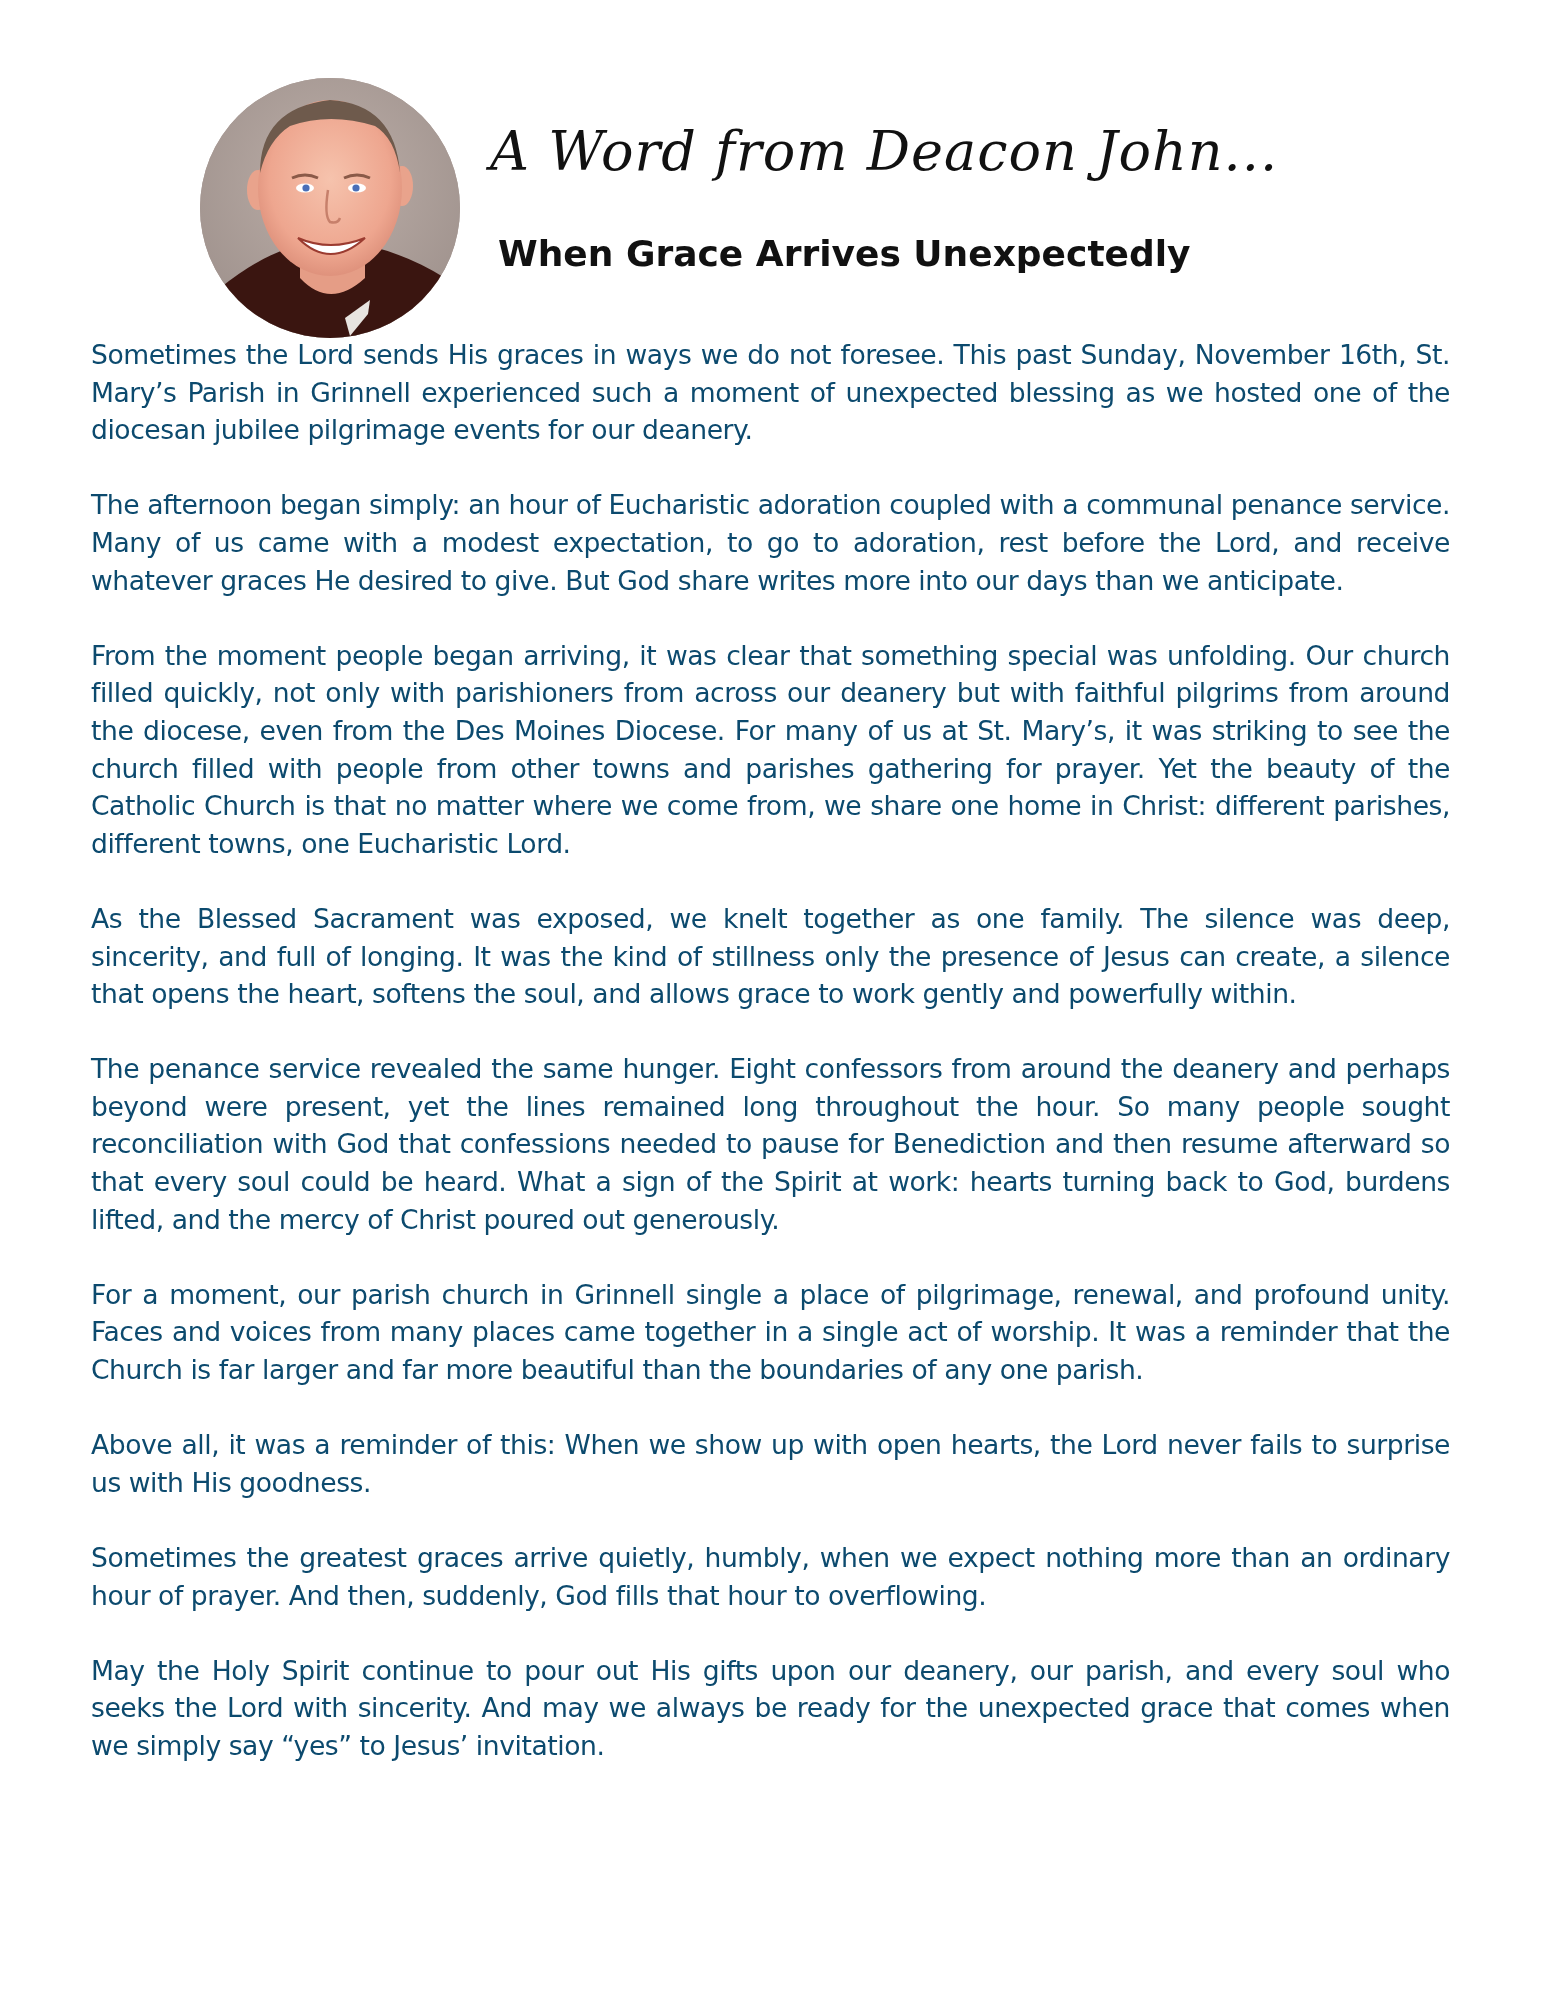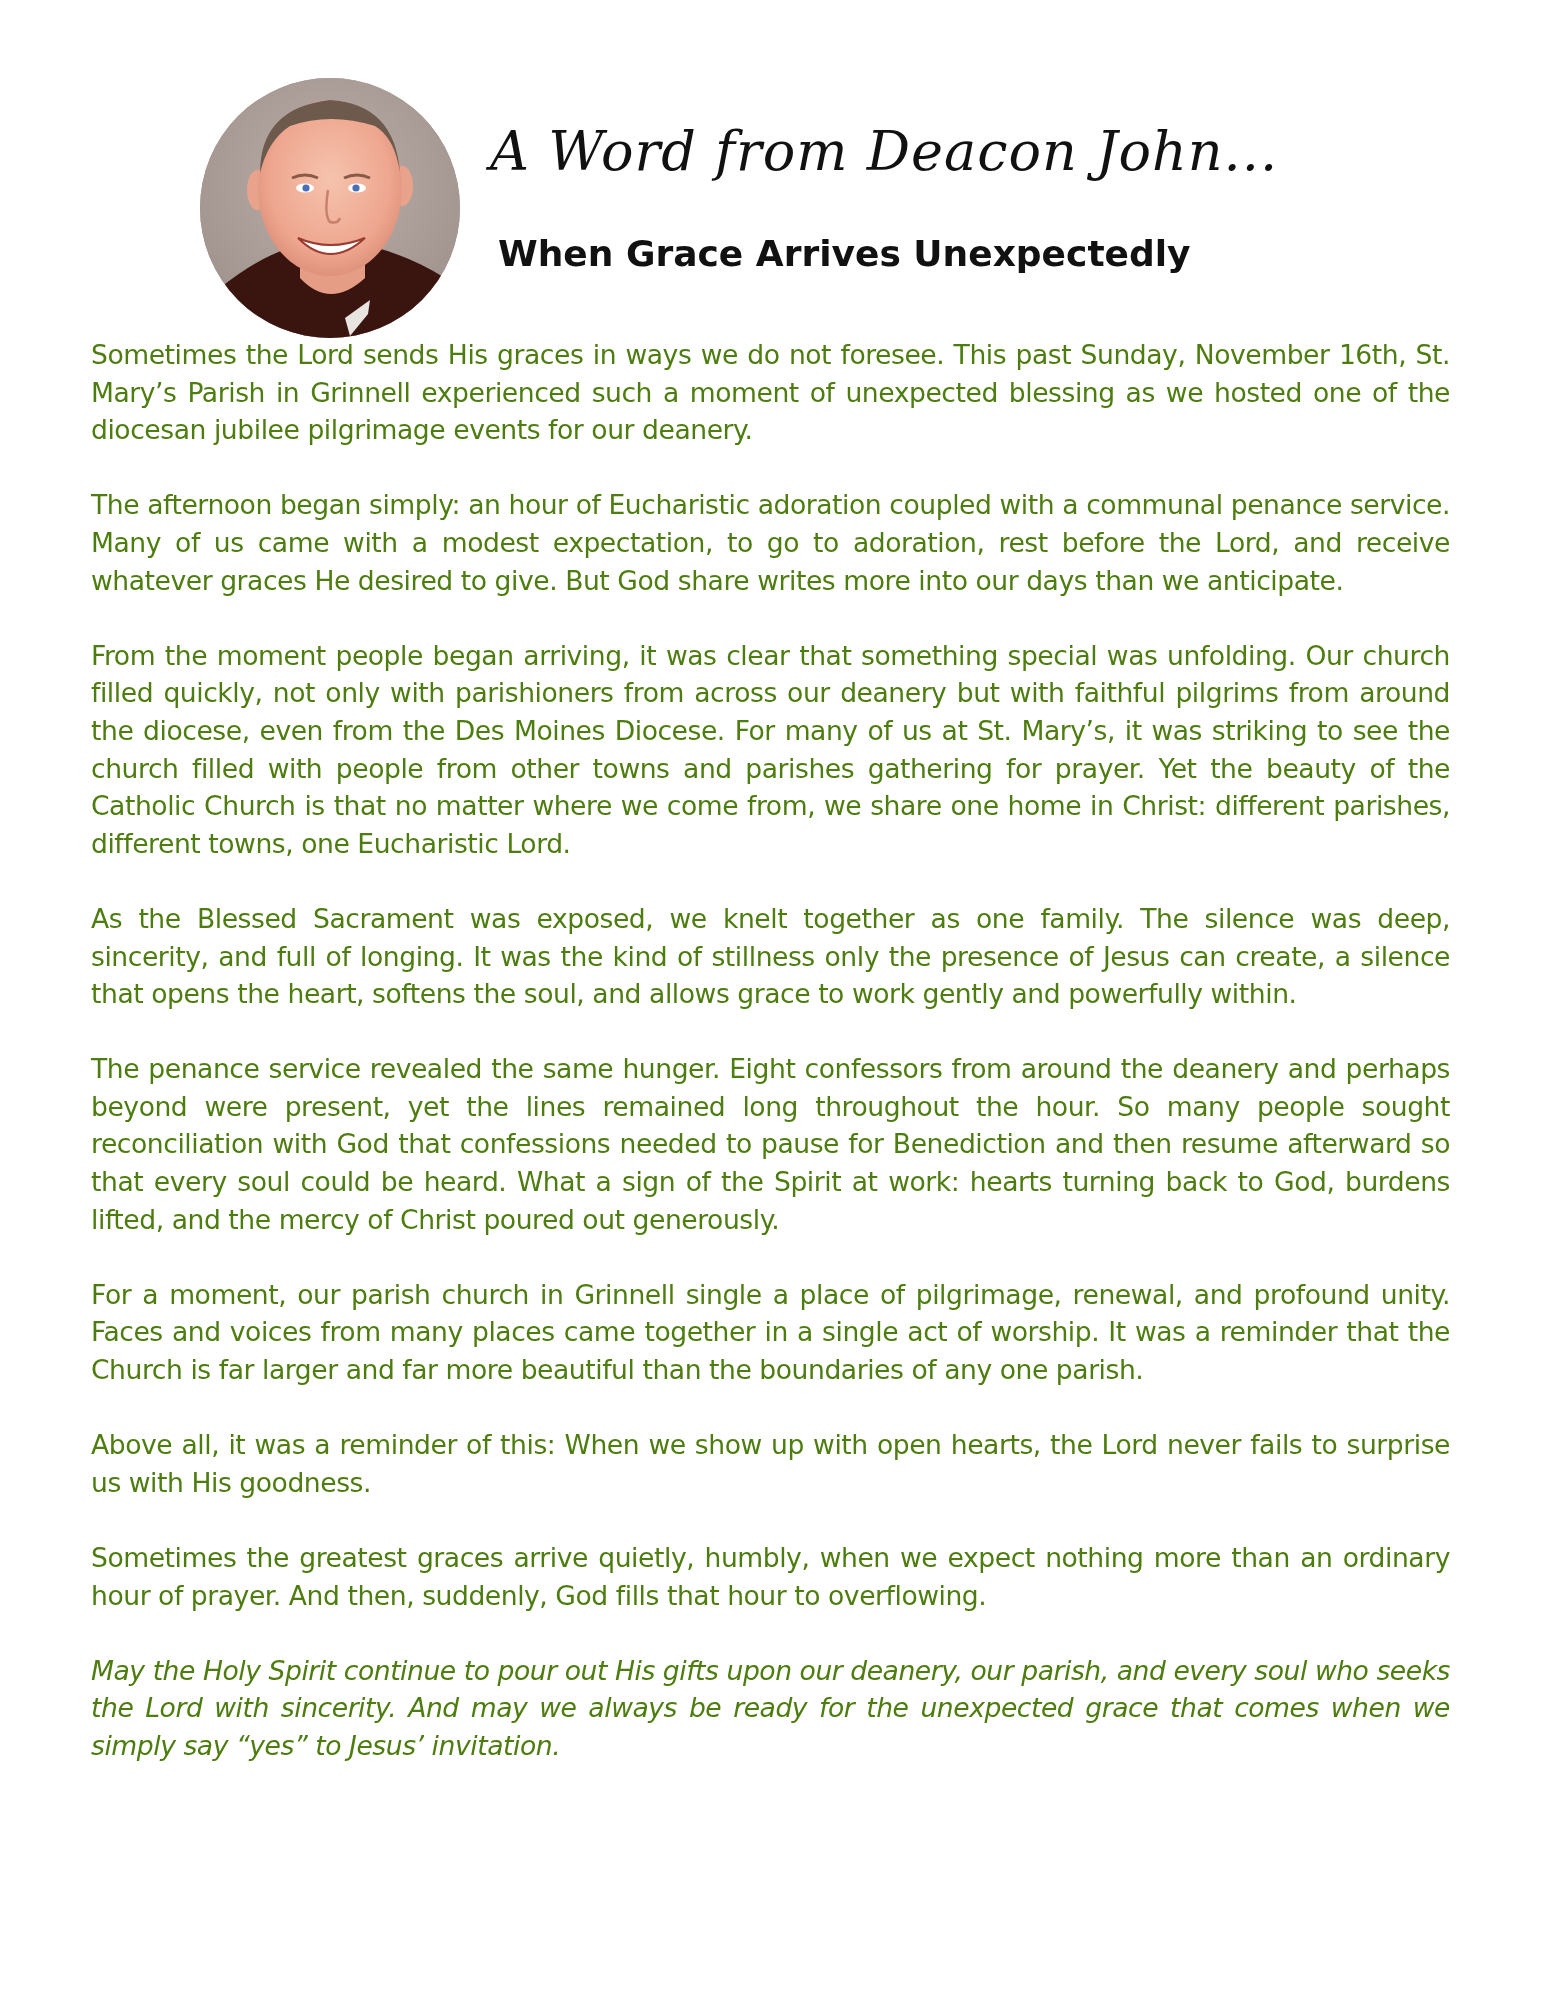--- a/index.html
+++ b/index.html
@@ -21,24 +21,24 @@
     line-height: 1;
   }
   .subtitle {
     position: absolute; left: 498px; top: 236px; white-space: nowrap;
     font-family: "DejaVu Sans", sans-serif; font-weight: bold; font-size: 36px;
     color: #111; line-height: 1;
   }
   .article {
     position: absolute; left: 91px; top: 336px; width: 1359px;
     font-family: "DejaVu Sans", sans-serif; font-size: 26.6px; line-height: 37.6px;
-    letter-spacing: -0.45px; word-spacing: 0px; color: #4d7c0f;
+    letter-spacing: -0.45px; word-spacing: 0px; color: #0c4a6e;
   }
   .article p { margin: 0 0 37.6px 0; text-align: justify; }
-  .article p:last-child { margin-bottom: 0; font-style: italic; }
+  .article p:last-child { margin-bottom: 0; }
 </style>
 </head>
 <body>
 
 <div class="header">
   <div class="photo" title="Portrait of Deacon John">
     <svg viewBox="0 0 260 260">
       <defs>
         <radialGradient id="bg" cx="50%" cy="40%" r="70%">
           <stop offset="0%" stop-color="#bcaea8"></stop>

